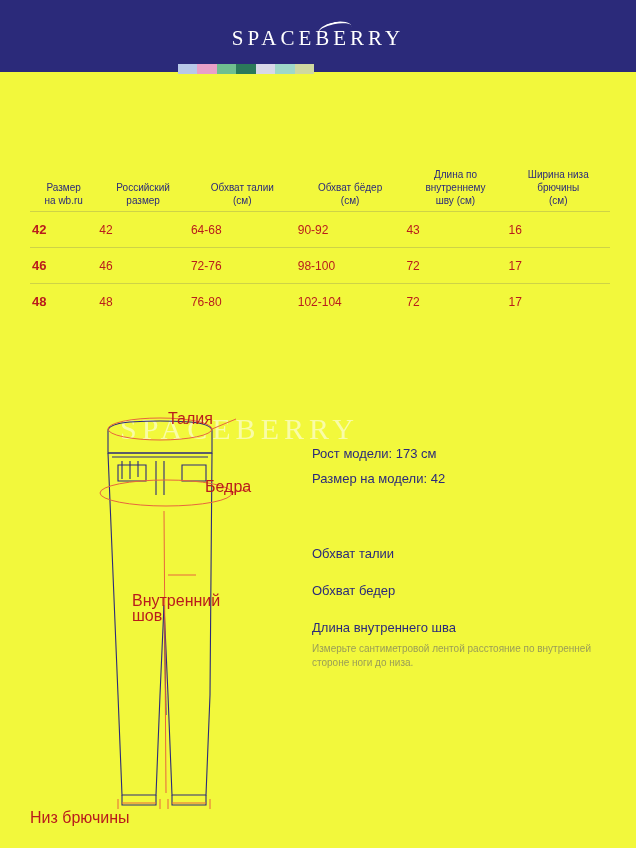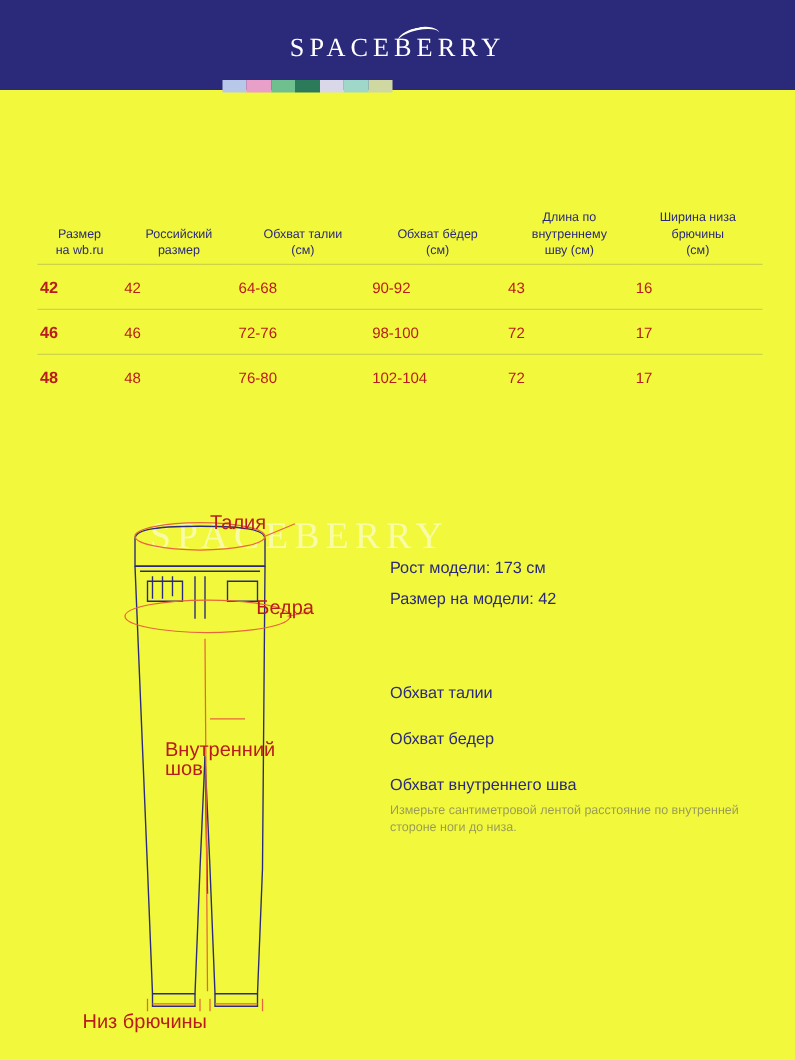--- a/index.html
+++ b/index.html
@@ -108,21 +108,21 @@
   }
   .illu-label {
     position: absolute;
     color: #b91c1c;
     font-size: 16px;
     line-height: 15px;
   }
   .lbl-waist { left: 168px; top: 411px; }
   .lbl-hips  { left: 172px; top: 479px; margin-left: 33px; }
   .lbl-inseam{ left: 132px; top: 570px; width: 90px; margin-top: 23px; }
-  .lbl-bottom{ left: 30px; top: 810px; margin-left: 36px; }
+  .lbl-bottom{ left: 30px; top: 810px; }
 
   
   .specs {
     position: absolute;
     left: 312px; top: 446px;
     width: 300px;
   }
   .specs .line {
     color: #2b2a7a;
     font-size: 13px;
@@ -249,16 +249,16 @@
 </div>
 
 <div class="defs">
     <div class="def-block">
       <div class="def-title">Обхват талии</div>
     </div>
     <div class="def-block">
       <div class="def-title">Обхват бедер</div>
     </div>
     <div class="def-block">
-      <div class="def-title">Обхват внутреннего шва</div>
+      <div class="def-title">Длина внутреннего шва</div>
       <div class="def-body">Измерьте сантиметровой лентой расстояние по внутренней стороне ноги до низа.</div>
     </div>
   </div>
 
 </body></html>

